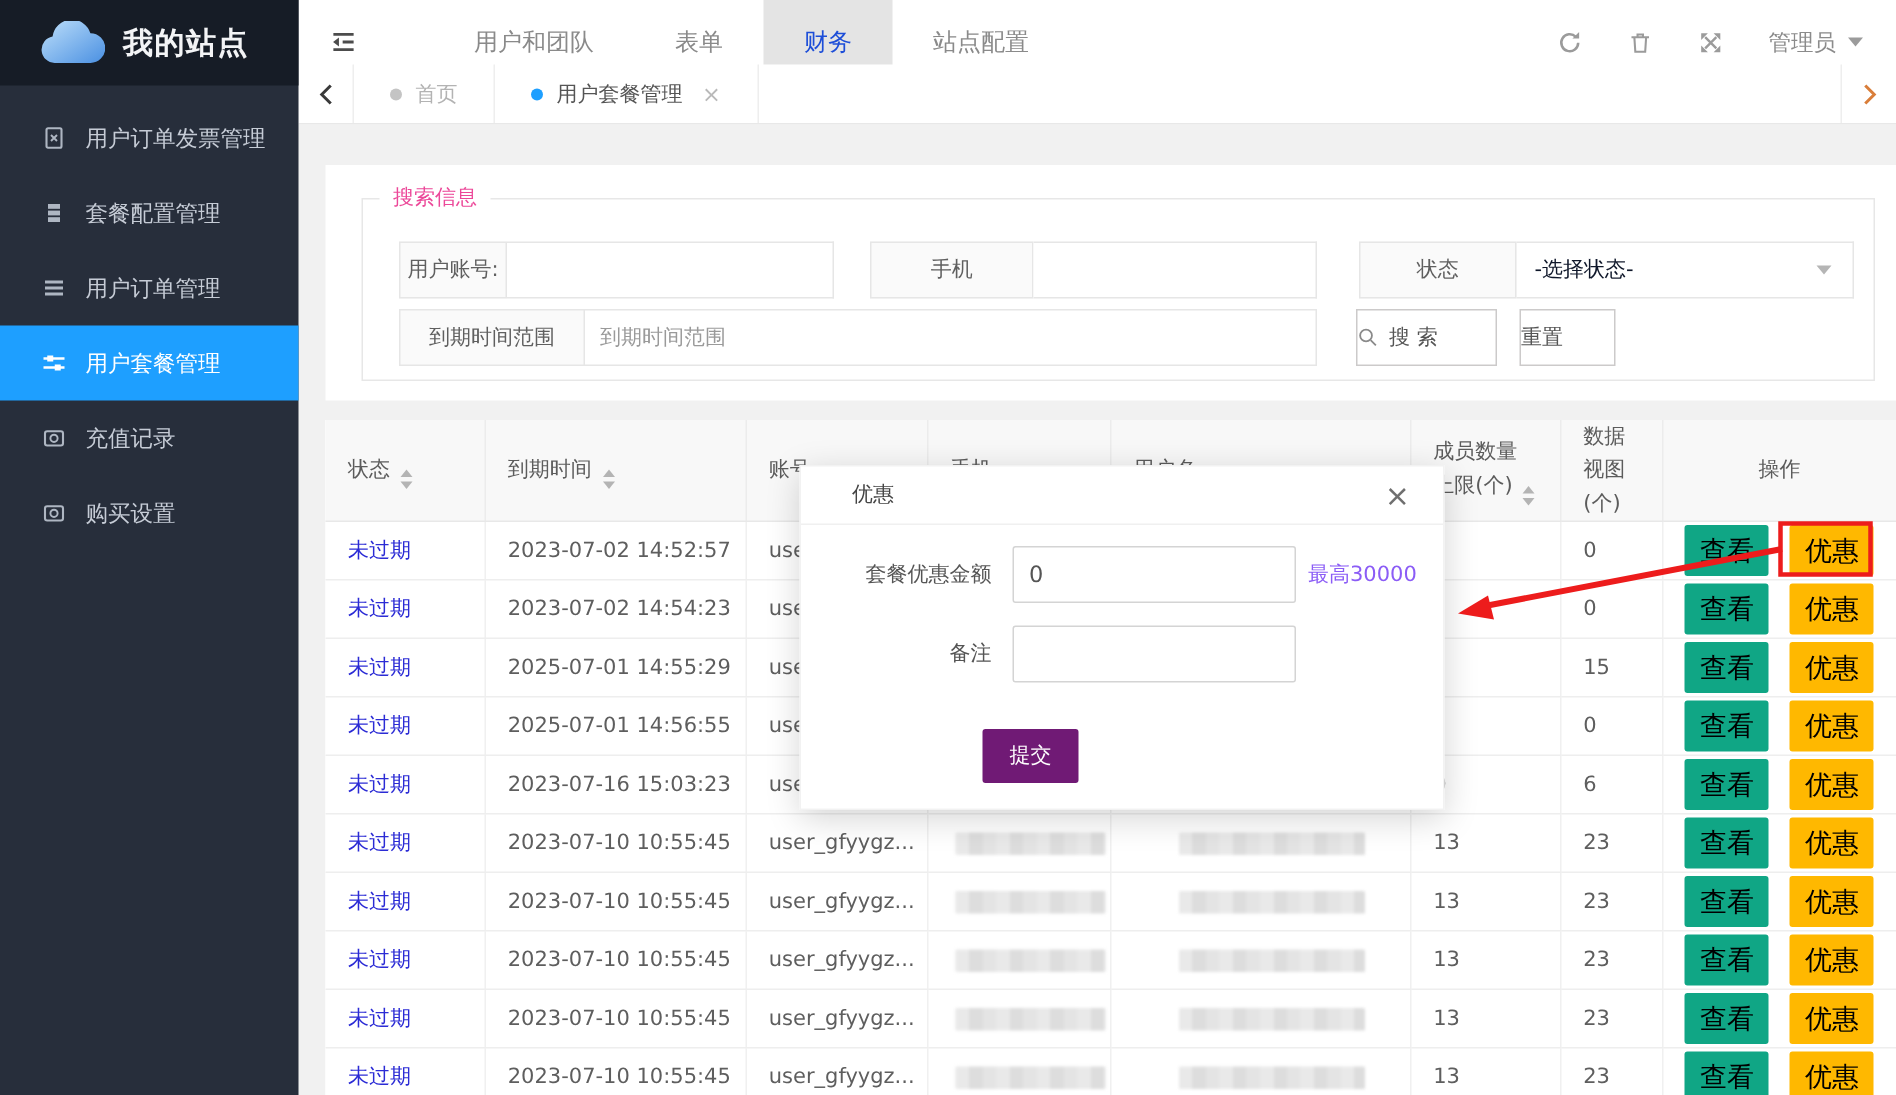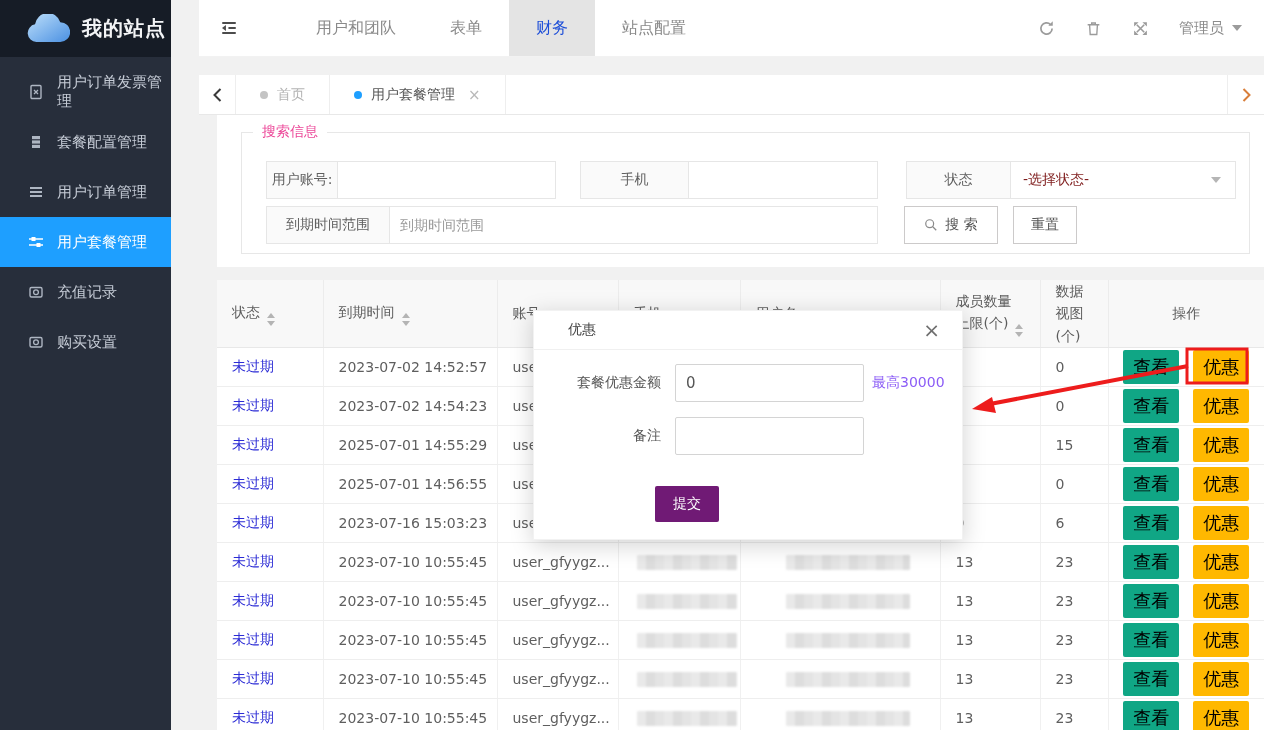--- a/index.html
+++ b/index.html
@@ -1,21 +1,21 @@
 <!DOCTYPE html>
 <html><head>
 <meta charset="utf-8">
 <style>
   * { margin:0; padding:0; box-sizing:border-box; }
   html,body { width:1264px; height:730px; overflow:hidden; background:#f1f1f1;
     font-family:"DejaVu Sans","Liberation Sans",sans-serif; }
   .app { position:relative; width:1264px; height:730px; }
 
   
-  .sidebar { position:absolute; left:0; top:0; width:171px; height:730px; background:#272e3b; z-index:10; }
+  .sidebar { position:absolute; left:0; top:0; width:199px; height:730px; background:#272e3b; z-index:10; }
   .logo { height:57px; background:#161c26; display:flex; align-items:center; padding-left:26px; gap:12px; }
   .logo-title { color:#f3f4f6; font-size:20px; font-weight:bold; letter-spacing:1px; }
   .side-menu { padding-top:10px; }
   .side-item { height:50px; display:flex; align-items:center; padding-left:28px; gap:13px;
     color:#c6ccd6; font-size:15px; cursor:pointer; }
   .side-item svg { width:16px; height:16px; flex:0 0 16px; }
   .side-item.active { background:#1e9fff; color:#fff; }
 
   
   .topbar { position:absolute; left:199px; top:0; right:0; height:57px; background:#fff;
@@ -24,21 +24,21 @@
   .nav-tabs { display:flex; align-items:stretch; margin-left:30px; }
   .nav-tab { padding:0 27px; display:flex; align-items:center; font-size:16px; color:#8a8a8a; cursor:pointer; }
   .nav-tab.active { background:#e4e4e4; color:#1d4ed8; }
   .top-actions { margin-left:auto; display:flex; align-items:center; gap:30px; padding-right:22px; color:#9b9b9b; }
   .top-actions .ticon { width:17px; height:17px; cursor:pointer; }
   .user-chip { display:flex; align-items:center; gap:8px; font-size:15px; color:#8b8b8b; cursor:pointer; }
   .caret-dn { width:0; height:0; border-left:5px solid transparent; border-right:5px solid transparent;
     border-top:6px solid #9b9b9b; }
 
   
-  .tabbar { position:absolute; left:199px; top:75px; right:0; height:40px; background:#fff;
+  .tabbar { position:absolute; left:199px; top:43px; right:0; height:40px; background:#fff;
     border-bottom:1px solid #e8e8e8; display:flex; align-items:stretch; z-index:5; }
   .tab-scroll { width:37px; display:flex; align-items:center; justify-content:center; cursor:pointer;
     font-size:16px; font-weight:bold; color:#3a3a3a; border-right:1px solid #eee; }
   .tab-scroll.right { margin-left:auto; border-right:none; border-left:1px solid #eee; color:#d97e3a; }
   .page-tab { display:flex; align-items:center; gap:9px; padding:0 24px; font-size:14px; color:#b3b3b3;
     cursor:pointer; }
   .page-tab .dot { width:8px; height:8px; border-radius:50%; background:#c4c4c4; }
   .page-tab.active { color:#555; border-left:1px solid #eee; border-right:1px solid #eee; }
   .page-tab.active .dot { background:#1e9fff; }
   .tab-close { color:#b9b9b9; font-size:15px; margin-left:4px; cursor:pointer; }
@@ -51,24 +51,24 @@
   .fieldset { position:relative; margin:0 14px 0 24px; top:22px; border:1px solid #e7e7e7; height:122px;
     padding-top:28px; }
   .legend { position:absolute; top:-10px; left:11px; background:#fff; padding:0 9px; font-size:14px; color:#ec4899; }
   .f-row { display:flex; align-items:center; margin-bottom:7px; }
   .lbl-box { height:38px; background:#fafafa; border:1px solid #e6e6e6; display:flex; align-items:center;
     justify-content:center; font-size:14px; color:#5f5f5f; }
   .inp { height:38px; border:1px solid #e6e6e6; border-left:none; background:#fff; font-size:14px; color:#555;
     padding:0 10px; outline:none; font-family:inherit; }
   .inp::placeholder { color:#9a9a9a; }
   .sel { position:relative; height:38px; border:1px solid #e6e6e6; border-left:none; display:flex;
-    align-items:center; padding:0 12px; font-size:14px; color:#7f1d1d; cursor:pointer; }
+    align-items:center; padding:0 12px; font-size:14px; color:#0f172a; cursor:pointer; }
   .sel .caret-dn { position:absolute; right:14px; border-top-color:#b5b5b5; }
   .btn { height:38px; background:#fff; border:1px solid #cccaca; color:#555; font-size:14px; cursor:pointer;
-    display:flex; align-items:center; justify-content:center; gap:7px; font-family:inherit; }
+    display:flex; align-items:center; gap:7px; font-family:inherit; }
 
   
   .gap-strip { height:13px; }
   .table-card { min-height:463px; }
   table { border-collapse:collapse; table-layout:fixed; width:1047px; background:#fff; }
   col.c1{width:106px} col.c2{width:174px} col.c3{width:121px} col.c4{width:122px}
   col.c5{width:200px} col.c6{width:100px} col.c7{width:68px}  col.c8{width:156px}
   thead th { height:65px; background:#f8f8f8; font-weight:normal; font-size:14px; color:#5c5c5c;
     text-align:left; padding-left:15px; border-right:1px solid #ececec; border-bottom:1px solid #e8e8e8;
     vertical-align:middle; }

